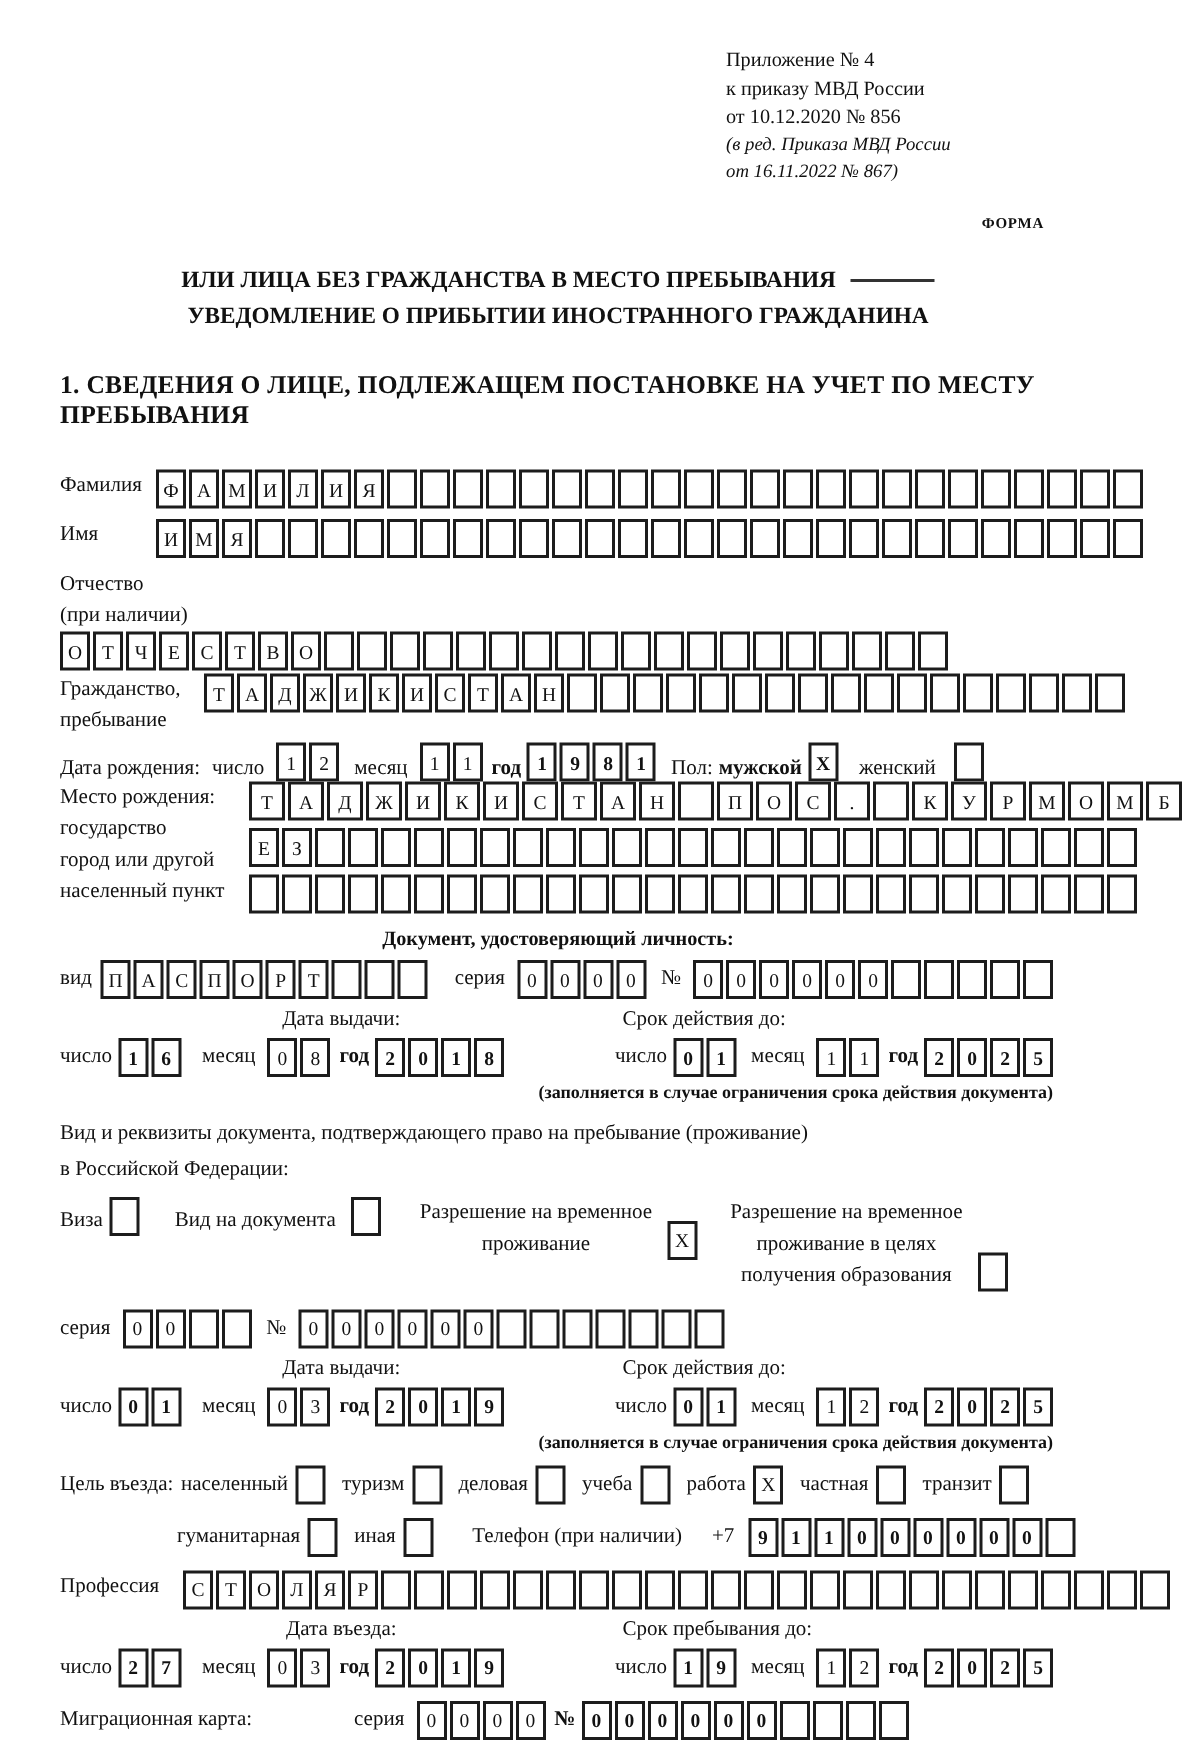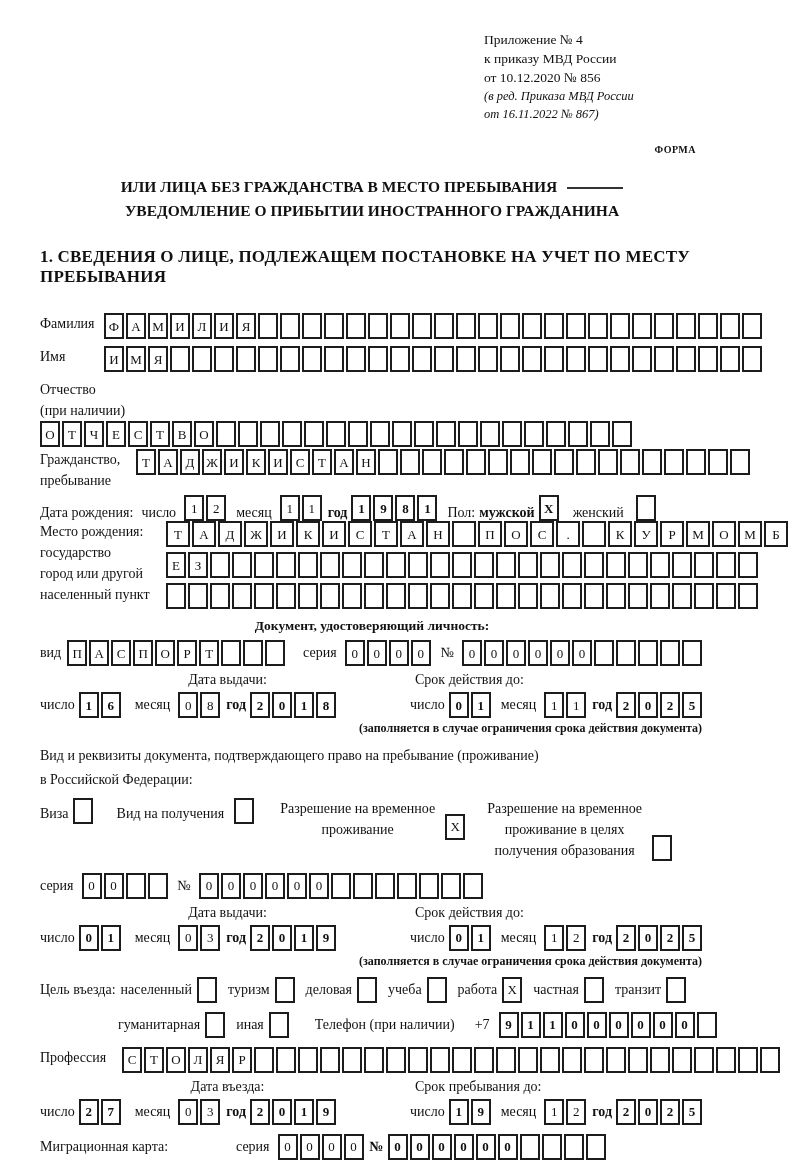--- a/index.html
+++ b/index.html
@@ -432,21 +432,21 @@
   <div class="plain">в Российской Федерации:</div>
 
   <div class="permits">
     <div class="pitem">
       <span class="ptxt">Виза</span>
       <span class="boxrow" style="margin-left:4px;">
           <span class="cell"></span>
         </span>
     </div>
     <div class="pitem" style="margin-left:22px;">
-      <span class="ptxt">Вид на получения</span>
+      <span class="ptxt">Вид на документа</span>
       <span class="boxrow cellwrap">
           <span class="cell"></span>
         </span>
     </div>
     <div class="pitem" style="margin-left:24px;">
       <span class="ptxt">
         <span>Разрешение на временное</span><br>
         <span>проживание</span>
       </span>
       <span class="boxrow cellwrap">

